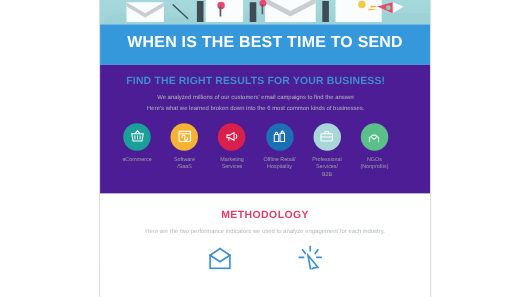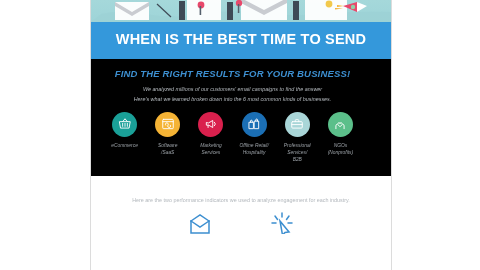--- a/index.html
+++ b/index.html
@@ -60,24 +60,23 @@
     color: #eaf6fd;
     font-size: 14px;
     font-weight: normal;
     letter-spacing: 0.2px;
     line-height: 1.2;
     margin-top: 2px;
     white-space: nowrap;
   }
   
   .section-grey {
-    background: #000000;
+    background: #4c1d95;
     padding: 9px 25px 12px 8px;
     text-align: center;
-    font-style: italic;
   }
   .sec-title-blue {
     color: #3d8fd0;
     font-size: 9.5px;
     font-weight: bold;
     letter-spacing: 0.15px;
     white-space: nowrap;
   }
   .sec-sub {
     color: #b3b8bd;
@@ -267,20 +266,21 @@
             </svg>
           </div>
           <div class="icon-label">NGOs
 (Nonprofits)</div>
         </div>
 
       </div>
     </div>
 
     <div class="section-white">
+      <div class="sec-title-pink">METHODOLOGY</div>
       <div class="method-sub">Here are the two performance indicators we used to analyze engagement for each industry.</div>
       <div class="method-icons">
         <svg class="method-icon" viewBox="0 0 26 22" fill="none" stroke="#3d8fd0" stroke-width="1.5" stroke-linecap="round">
           <path d="M4 9 L13 3 L22 9"></path>
           <path d="M4 9 v12 h18 V9"></path>
           <path d="M4 9 L13 15 L22 9"></path>
         </svg>
         <svg class="method-icon" viewBox="0 0 26 22" fill="none" stroke="#3d8fd0" stroke-width="1.5" stroke-linecap="round">
           <path d="M13 1 v4"></path>
           <path d="M6 4 L8.5 7.5"></path>

